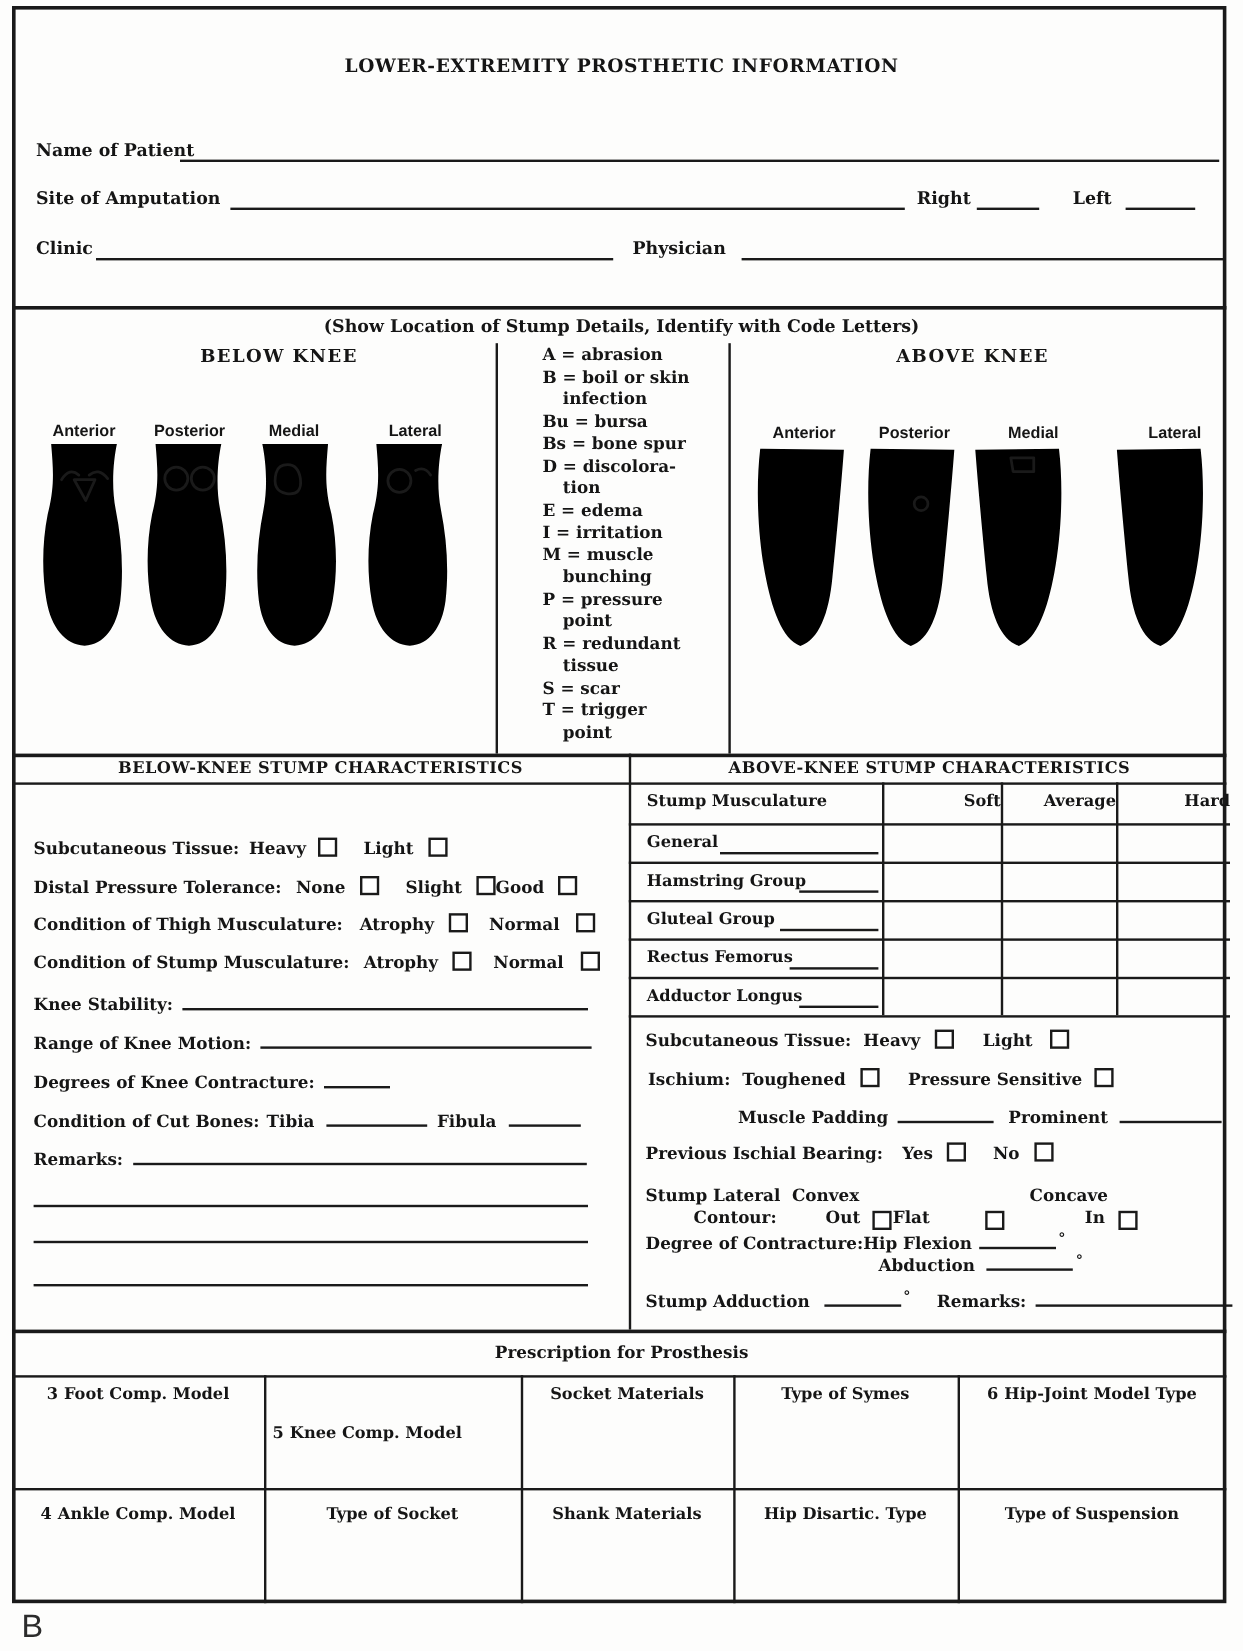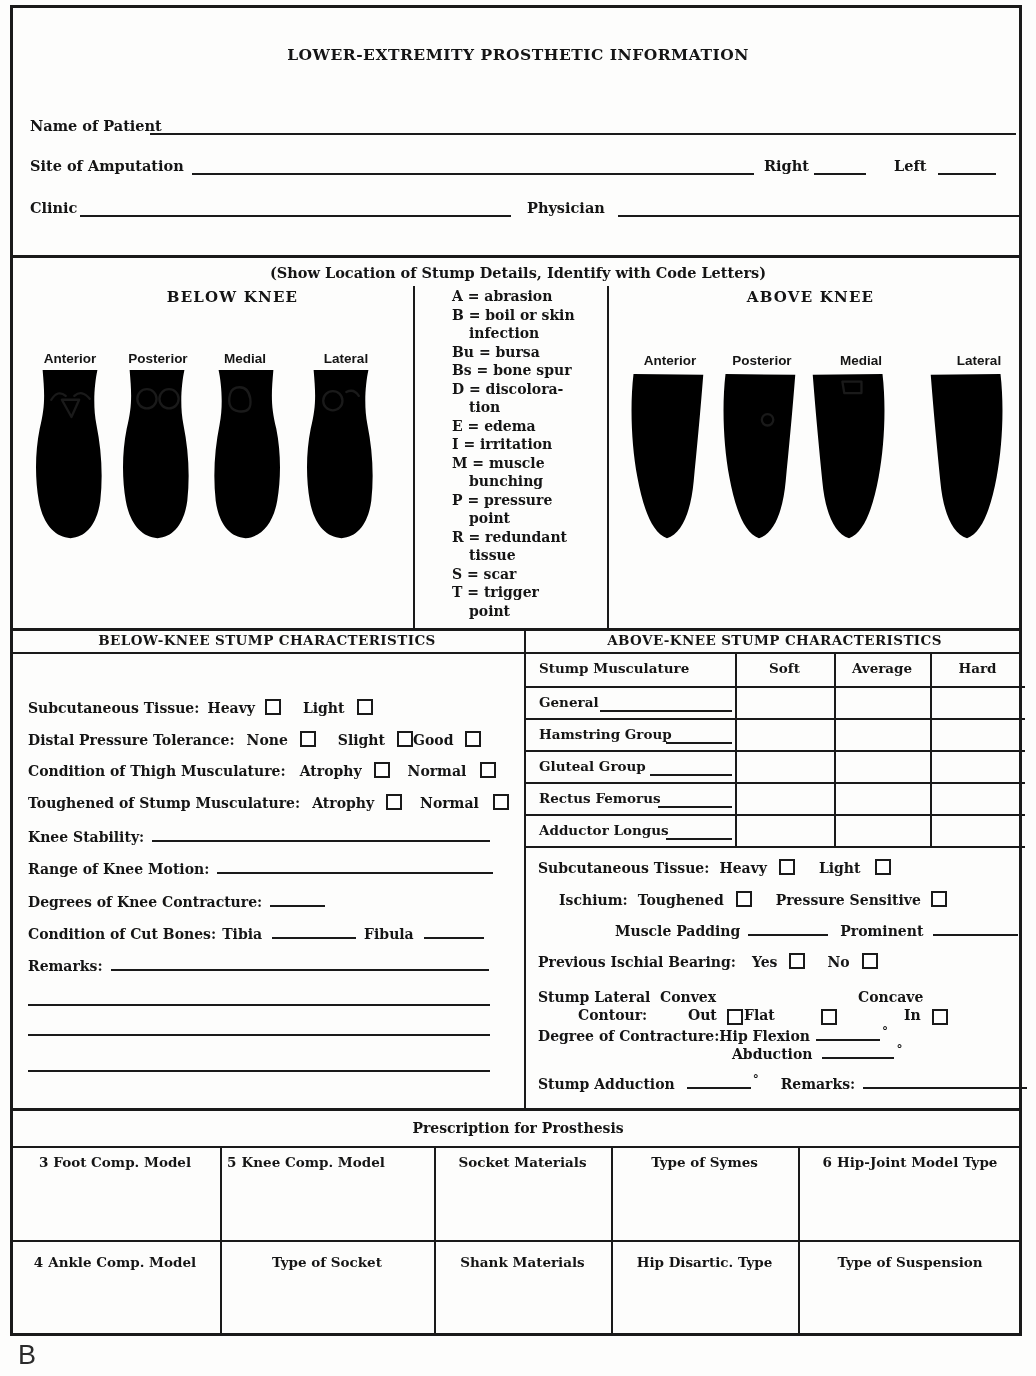--- a/index.html
+++ b/index.html
@@ -17,21 +17,21 @@
   .deg{font-size:12px;vertical-align:5px;margin-left:2px;}
   .outline{position:absolute;left:10px;top:5px;width:1012px;height:1331px;
            border:3px solid #1a1a1a;box-sizing:border-box;}
   .form-title{left:0;right:0;top:45px;text-align:center;font-size:15.5px;letter-spacing:.5px;}
   .sec-caption{left:0;right:0;top:263px;text-align:center;font-size:14.5px;}
   .knee-head{font-size:15px;letter-spacing:1.2px;}
   .sec-title{font-size:13.5px;letter-spacing:.4px;}
   .legend{position:absolute;left:452px;top:287px;width:152px;}
   .ce{font-weight:700;font-size:14px;line-height:18.5px;white-space:nowrap;}
   .ct{padding-left:17px;}
-  .tbl-txt{font-size:13.5px;}
+  .tbl-txt{font-size:13.5px;text-align:right;}
   .cell{font-size:13.5px;}
   .cellnum{margin-right:5px;}
   .cellnum:empty{margin-right:0;}
   svg.fig{position:absolute;}
   .fig path,.fig circle,.fig ellipse{fill:none;stroke:#1a1a1a;stroke-width:2.4;
       stroke-linecap:round;stroke-linejoin:round;}
   .figlabel{position:absolute;left:18px;top:1340px;font-family:"Liberation Sans",sans-serif;
       font-size:27px;font-weight:400;color:#2b2b2b;}
 </style>
 </head>
@@ -192,21 +192,21 @@
   <div class="t" style="left:28px;top:698px">
     <span>Subcutaneous Tissue:</span><span style="margin-left:8px">Heavy</span><span class="cb" style="margin-left:10px"></span><span style="margin-left:22px">Light</span><span class="cb" style="margin-left:12px"></span>
   </div>
   <div class="t" style="left:28px;top:730px">
     <span>Distal Pressure Tolerance:</span><span style="margin-left:12px">None</span><span class="cb" style="margin-left:12px"></span><span style="margin-left:22px">Slight</span><span class="cb" style="margin-left:12px"></span><span style="">Good</span><span class="cb" style="margin-left:12px"></span>
   </div>
   <div class="t" style="left:28px;top:761px">
     <span>Condition of Thigh Musculature:</span><span style="margin-left:14px">Atrophy</span><span class="cb" style="margin-left:12px"></span><span style="margin-left:18px">Normal</span><span class="cb" style="margin-left:14px"></span>
   </div>
   <div class="t" style="left:28px;top:793px">
-    <span>Toughened of Stump Musculature:</span><span style="margin-left:12px">Atrophy</span><span class="cb" style="margin-left:12px"></span><span style="margin-left:18px">Normal</span><span class="cb" style="margin-left:14px"></span>
+    <span>Condition of Stump Musculature:</span><span style="margin-left:12px">Atrophy</span><span class="cb" style="margin-left:12px"></span><span style="margin-left:18px">Normal</span><span class="cb" style="margin-left:14px"></span>
   </div>
   <div class="t" style="left:28px;top:859px">
     <span>Range of Knee Motion:</span><span class="ul" style="width:276px;margin-left:8px"></span>
   </div>
   <div class="t" style="left:28px;top:827px">
     <span>Knee Stability:</span><span class="ul" style="width:338px;margin-left:8px"></span>
   </div>
   <div class="t" style="left:28px;top:892px">
     <span>Degrees of Knee Contracture:</span><span class="ul" style="width:55px;margin-left:8px"></span>
   </div>
@@ -242,21 +242,21 @@
   <div class="t tbl-txt" style="left:539px;top:756px">Gluteal Group</div>
   <div class="hl" style="left:650px;top:774px;width:82px"></div>
   <div class="t tbl-txt" style="left:539px;top:788px">Rectus Femorus</div>
   <div class="hl" style="left:658px;top:806px;width:74px"></div>
   <div class="t tbl-txt" style="left:539px;top:820px">Adductor Longus</div>
   <div class="hl" style="left:666px;top:838px;width:66px"></div>
 
   <div class="t" style="left:538px;top:858px">
     <span>Subcutaneous Tissue:</span><span style="margin-left:10px">Heavy</span><span class="cb" style="margin-left:12px"></span><span style="margin-left:24px">Light</span><span class="cb" style="margin-left:14px"></span>
   </div>
-  <div class="t" style="left:559px;top:890px">
+  <div class="t" style="left:540px;top:890px">
     <span>Ischium:</span><span style="margin-left:10px">Toughened</span><span class="cb" style="margin-left:12px"></span><span style="margin-left:24px">Pressure Sensitive</span><span class="cb" style="margin-left:10px"></span>
   </div>
   <div class="t" style="left:615px;top:921px">
     <span>Muscle Padding</span><span class="ul" style="width:80px;margin-left:8px"></span><span style="margin-left:12px">Prominent</span><span class="ul" style="width:85px;margin-left:10px"></span>
   </div>
   <div class="t" style="left:538px;top:952px">
     <span>Previous Ischial Bearing:</span><span style="margin-left:16px">Yes</span><span class="cb" style="margin-left:12px"></span><span style="margin-left:22px">No</span><span class="cb" style="margin-left:12px"></span>
   </div>
 
   <div class="t" style="left:538px;top:987px">Stump Lateral</div>
@@ -284,21 +284,21 @@
 
   <div class="t ctr" style="left:0;right:0;top:1118px;font-size:14px">Prescription for Prosthesis</div>
   <div class="hl" style="left:10px;top:1146px;width:1012px"></div>
   <div class="vl" style="left:220px;top:1146px;height:190px"></div>
   <div class="vl" style="left:434px;top:1146px;height:190px"></div>
   <div class="vl" style="left:611px;top:1146px;height:190px"></div>
   <div class="vl" style="left:798px;top:1146px;height:190px"></div>
   <div class="hl" style="left:10px;top:1240px;width:1012px"></div>
 
   <div class="t ctr cell" style="left:10px;width:210px;top:1152px"><b class="cellnum">3</b><span>Foot Comp. Model</span></div>
-  <div class="t ctr cell" style="left:220px;width:172px;top:1152px"><b class="cellnum">5</b><span>Knee Comp. Model</span></div>
+  <div class="t ctr cell" style="left:220px;width:172px;top:1184px"><b class="cellnum">5</b><span>Knee Comp. Model</span></div>
   <div class="t ctr cell" style="left:434px;width:177px;top:1152px"><b class="cellnum"></b><span>Socket Materials</span></div>
   <div class="t ctr cell" style="left:611px;width:187px;top:1152px"><b class="cellnum"></b><span>Type of Symes</span></div>
   <div class="t ctr cell" style="left:798px;width:224px;top:1152px"><b class="cellnum">6</b><span>Hip-Joint Model Type</span></div>
 
   <div class="t ctr cell" style="left:10px;width:210px;top:1252px"><b class="cellnum">4</b><span>Ankle Comp. Model</span></div>
   <div class="t ctr cell" style="left:220px;width:214px;top:1252px"><b class="cellnum"></b><span>Type of Socket</span></div>
   <div class="t ctr cell" style="left:434px;width:177px;top:1252px"><b class="cellnum"></b><span>Shank Materials</span></div>
   <div class="t ctr cell" style="left:611px;width:187px;top:1252px"><b class="cellnum"></b><span>Hip Disartic. Type</span></div>
   <div class="t ctr cell" style="left:798px;width:224px;top:1252px"><b class="cellnum"></b><span>Type of Suspension</span></div>
 

